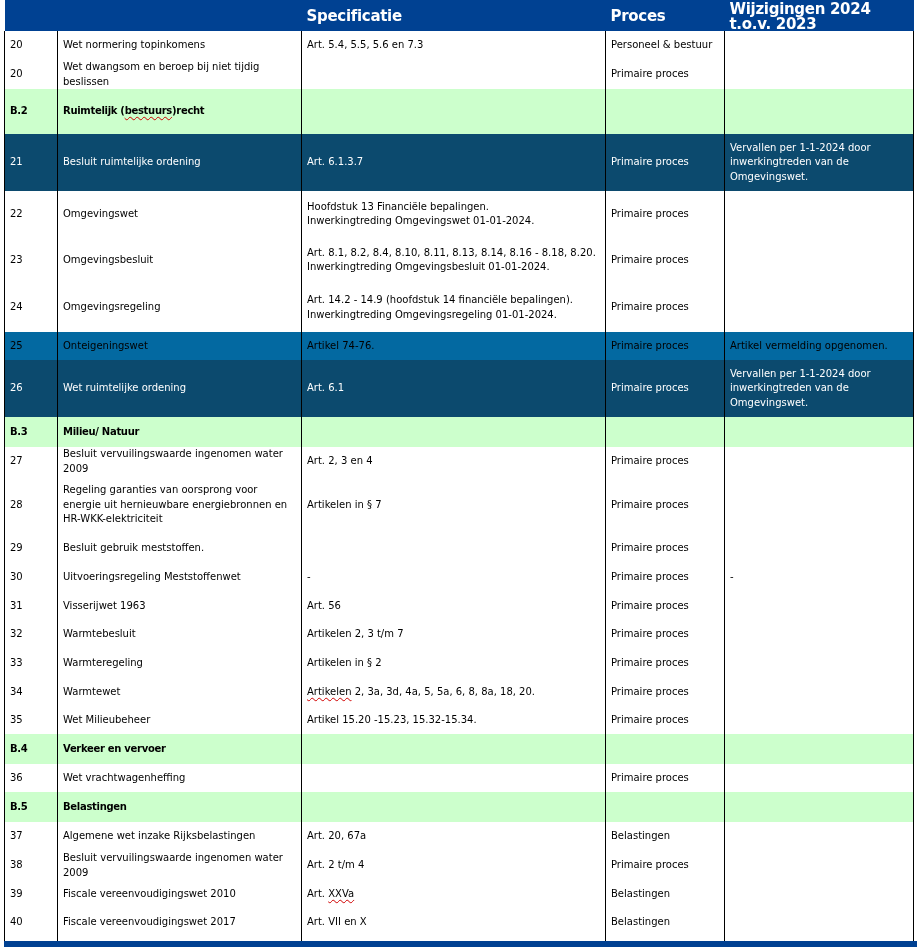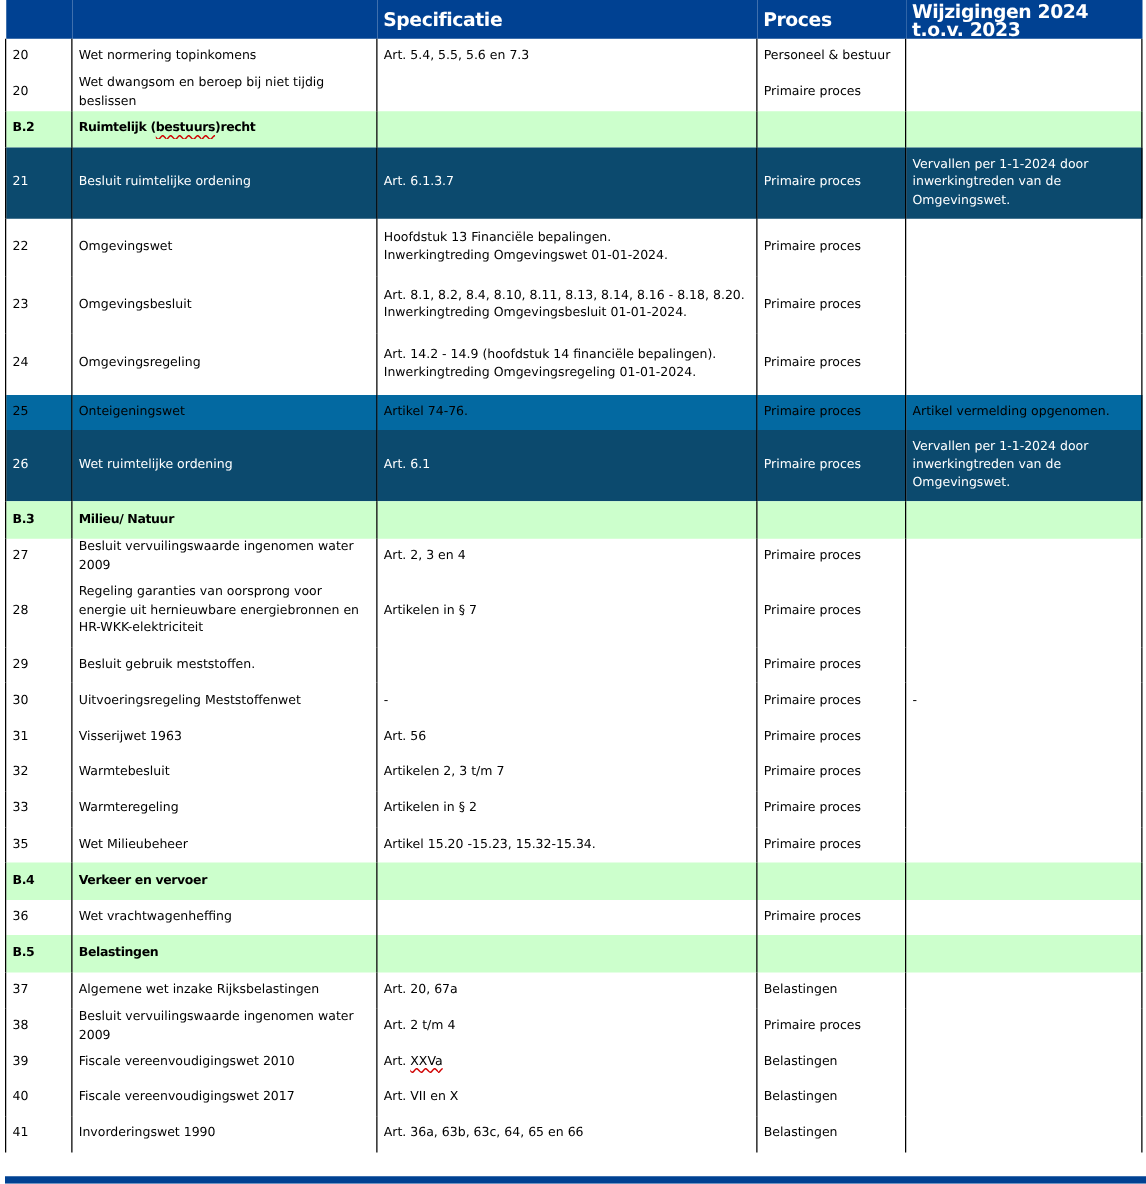--- a/index.html
+++ b/index.html
@@ -50,21 +50,21 @@
           <td><span>Personeel &amp; bestuur</span></td>
           <td><span></span></td>
         </tr>
         <tr class="" style="height: 29px;">
           <td><span>20</span></td>
           <td><span>Wet dwangsom en beroep bij niet tijdig beslissen</span></td>
           <td><span></span></td>
           <td><span>Primaire proces</span></td>
           <td><span></span></td>
         </tr>
-        <tr class="section" style="height: 29px;">
+        <tr class="section" style="height: 45px;">
           <td><span>B.2</span></td>
           <td><span>Ruimtelijk (<span class="spell">bestuurs</span>)recht</span></td>
           <td><span></span></td>
           <td><span></span></td>
           <td><span></span></td>
         </tr>
         <tr class="red" style="height: 57px;">
           <td><span>21</span></td>
           <td><span>Besluit ruimtelijke ordening</span></td>
           <td><span>Art. 6.1.3.7</span></td>
@@ -152,20 +152,27 @@
           <td><span>32</span></td>
           <td><span>Warmtebesluit</span></td>
           <td><span>Artikelen 2, 3 t/m 7</span></td>
           <td><span>Primaire proces</span></td>
           <td><span></span></td>
         </tr>
         <tr class="" style="height: 29px;">
           <td><span>33</span></td>
           <td><span>Warmteregeling</span></td>
           <td><span>Artikelen in § 2</span></td>
+          <td><span>Primaire proces</span></td>
+          <td><span></span></td>
+        </tr>
+        <tr class="" style="height: 28px;">
+          <td><span>34</span></td>
+          <td><span>Warmtewet</span></td>
+          <td><span><span class="spell">Artikelen</span> 2, 3a, 3d, 4a, 5, 5a, 6, 8, 8a, 18, 20.</span></td>
           <td><span>Primaire proces</span></td>
           <td><span></span></td>
         </tr>
         <tr class="" style="height: 28px;">
           <td><span>35</span></td>
           <td><span>Wet Milieubeheer</span></td>
           <td><span>Artikel 15.20 -15.23, 15.32-15.34.</span></td>
           <td><span>Primaire proces</span></td>
           <td><span></span></td>
         </tr>

